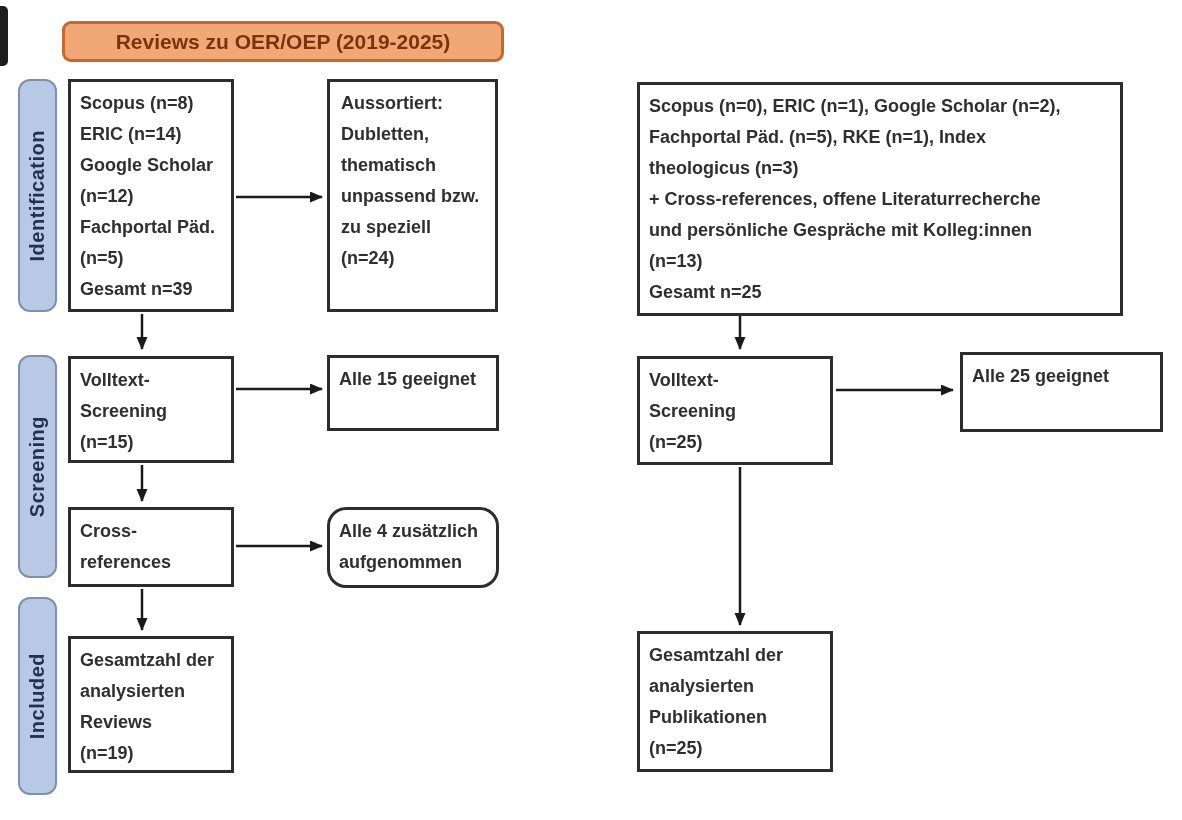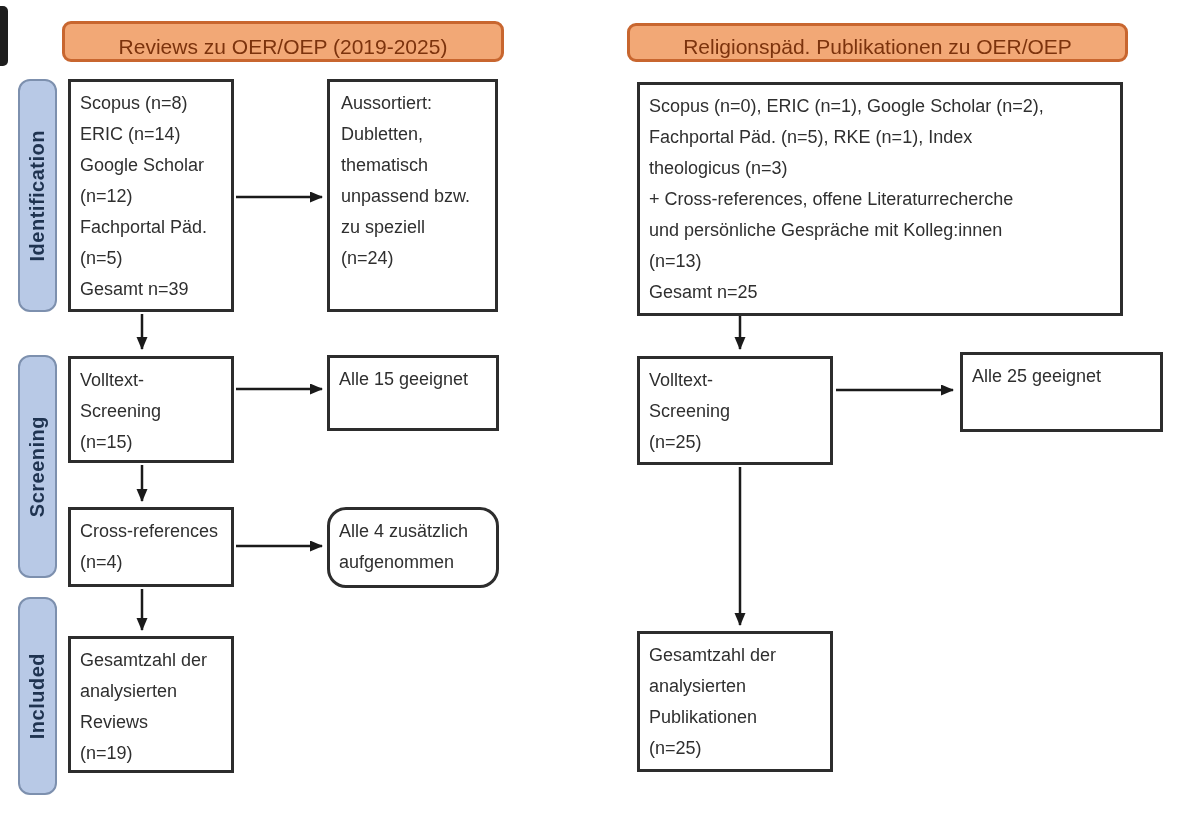--- a/index.html
+++ b/index.html
@@ -1,44 +1,44 @@
 <!DOCTYPE html>
 <html style="--header_fill: #f2a876; --header_border: #c8662f; --header_text: #7c330d; --stage_fill: #b8c9e6; --stage_border: #7d90ae; --stage_text: #1f3350; --box_border: #2d2d2d; --box_text: #2f2f2f; --arrow: #1a1a1a;"><head>
 <meta charset="utf-8">
 <style>
   html,body { margin:0; padding:0; background:#ffffff; }
   .canvas {
     position:relative; width:1182px; height:820px; background:#ffffff;
     font-family:"Liberation Sans", sans-serif; overflow:hidden;
   }
   .header {
-    position:absolute; display:flex; align-items:flex-end; justify-content:center;
+    position:absolute; display:flex; align-items:center; justify-content:center;
     background:var(--header_fill,#f2a876);
     border:3px solid var(--header_border,#c8662f);
     border-radius:9px; box-sizing:border-box;
-    color:var(--header_text,#7c330d); font-weight:normal; font-size:21px;
+    color:var(--header_text,#7c330d); font-weight:bold; font-size:21px;
     text-align:center;
   }
   .stage {
     position:absolute; display:flex; align-items:center; justify-content:center;
     background:var(--stage_fill,#b8c9e6);
     border:2px solid var(--stage_border,#7d90ae);
     border-radius:12px; box-sizing:border-box;
   }
   .stage span {
     writing-mode:vertical-rl; transform:rotate(180deg);
     font-weight:bold; font-size:20px; letter-spacing:0.5px;
     color:var(--stage_text,#1f3350); white-space:nowrap;
   }
   .box {
     position:absolute; background:#ffffff;
     border:3px solid var(--box_border,#2d2d2d);
     box-sizing:border-box; padding:6px 9px;
     font-size:18px; line-height:31px; color:var(--box_text,#2f2f2f);
-    white-space:pre-line; overflow:hidden;
+    white-space:pre-line; overflow:hidden;font-weight:bold;
   }
   .arrows { position:absolute; left:0; top:0; width:1182px; height:820px; }
   .fragment {
     position:absolute; left:-6px; top:6px; width:14px; height:60px;
     background:#1e1e1e; border-radius:5px;
   }
 </style>
 </head>
 <body>
 
@@ -58,23 +58,20 @@
     <line x1="142" y1="589" x2="142" y2="630" stroke="#1a1a1a" stroke-width="2.5" marker-end="url(#ah)"></line>
     <line x1="740" y1="314" x2="740" y2="349" stroke="#1a1a1a" stroke-width="2.5" marker-end="url(#ah)"></line>
     <line x1="836" y1="390" x2="953" y2="390" stroke="#1a1a1a" stroke-width="2.5" marker-end="url(#ah)"></line>
     <line x1="740" y1="467" x2="740" y2="625" stroke="#1a1a1a" stroke-width="2.5" marker-end="url(#ah)"></line>
   </svg>
 
   <div class="fragment"></div>
 
   <div class="header" style="left:62px; top:21px; width:442px; height:41px;">
     <span>Reviews zu OER/OEP (2019-2025)</span>
-  </div>
-  <div class="header" style="left:627px; top:23px; width:501px; height:39px;">
-    <span>Religionspäd. Publikationen zu OER/OEP</span>
   </div>
 
   <div class="stage" style="left:18px; top:79px; width:39px; height:233px;">
     <span>Identification</span>
   </div>
   <div class="stage" style="left:18px; top:355px; width:39px; height:223px;">
     <span>Screening</span>
   </div>
   <div class="stage" style="left:18px; top:597px; width:39px; height:198px;">
     <span>Included</span>

